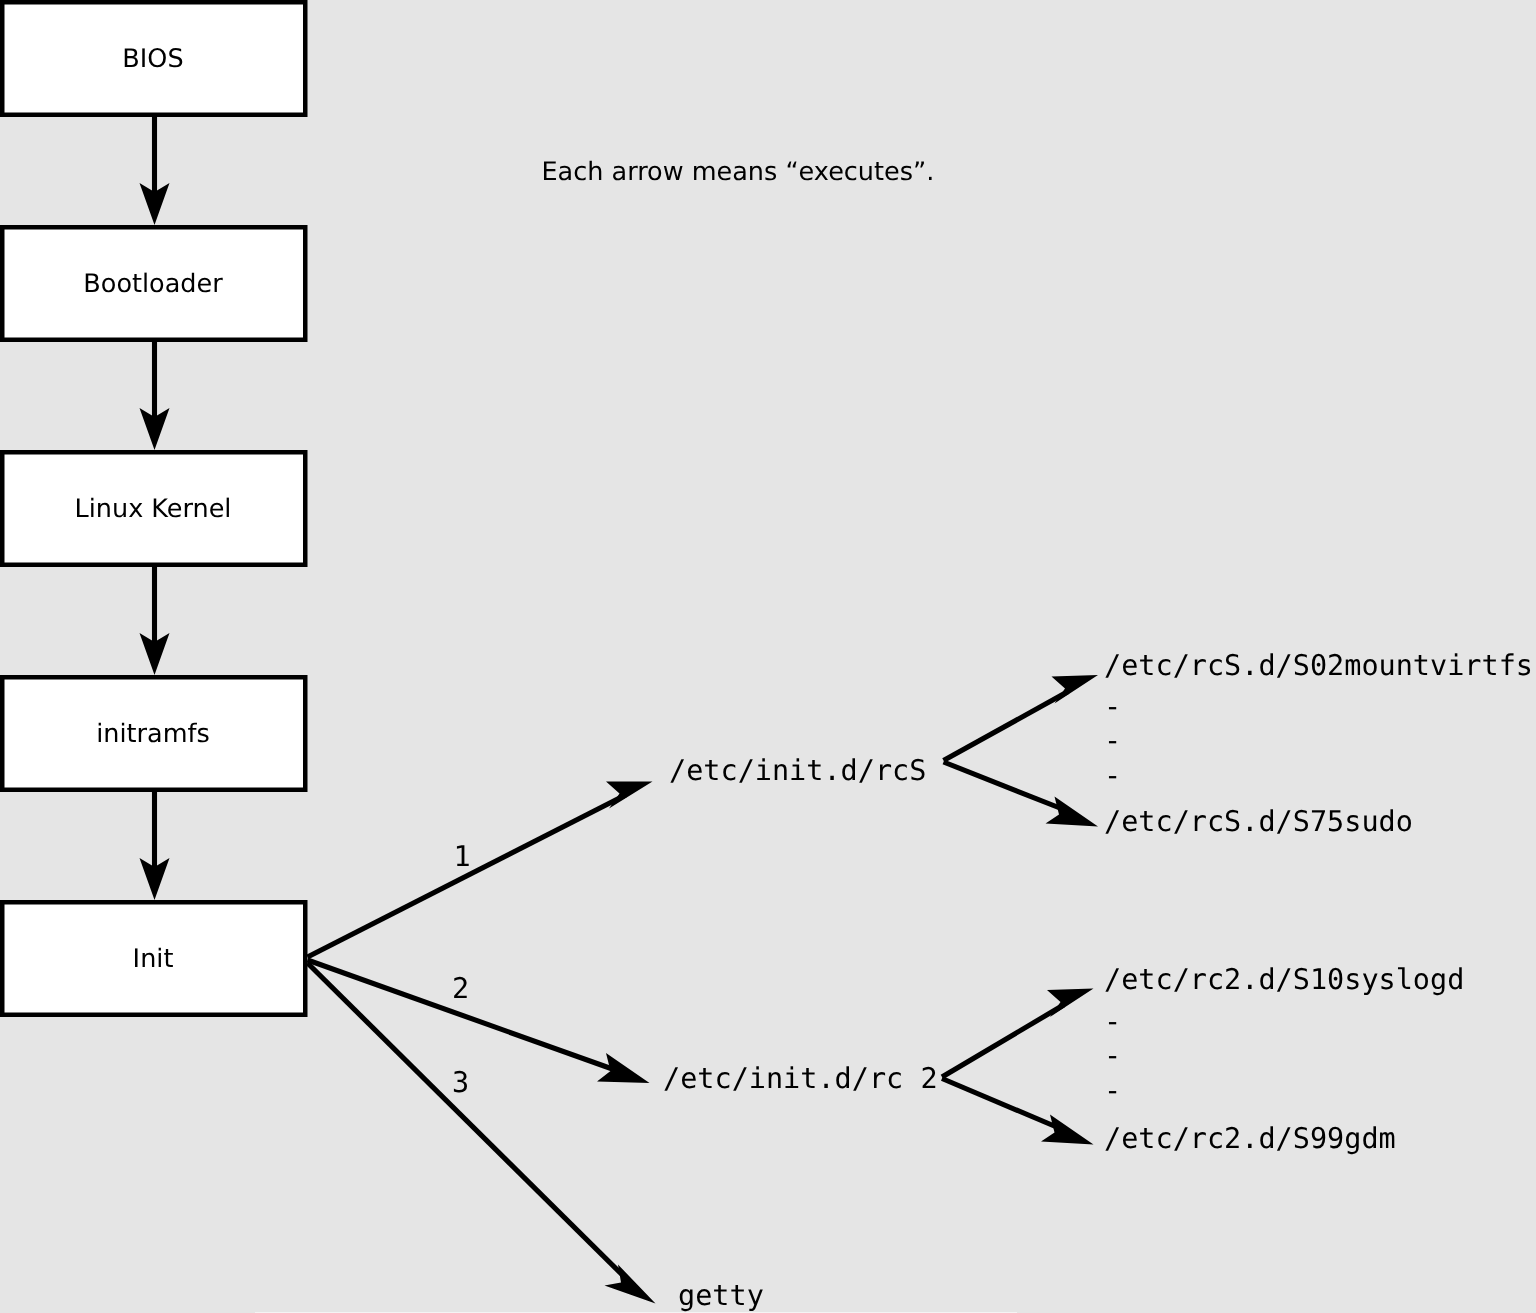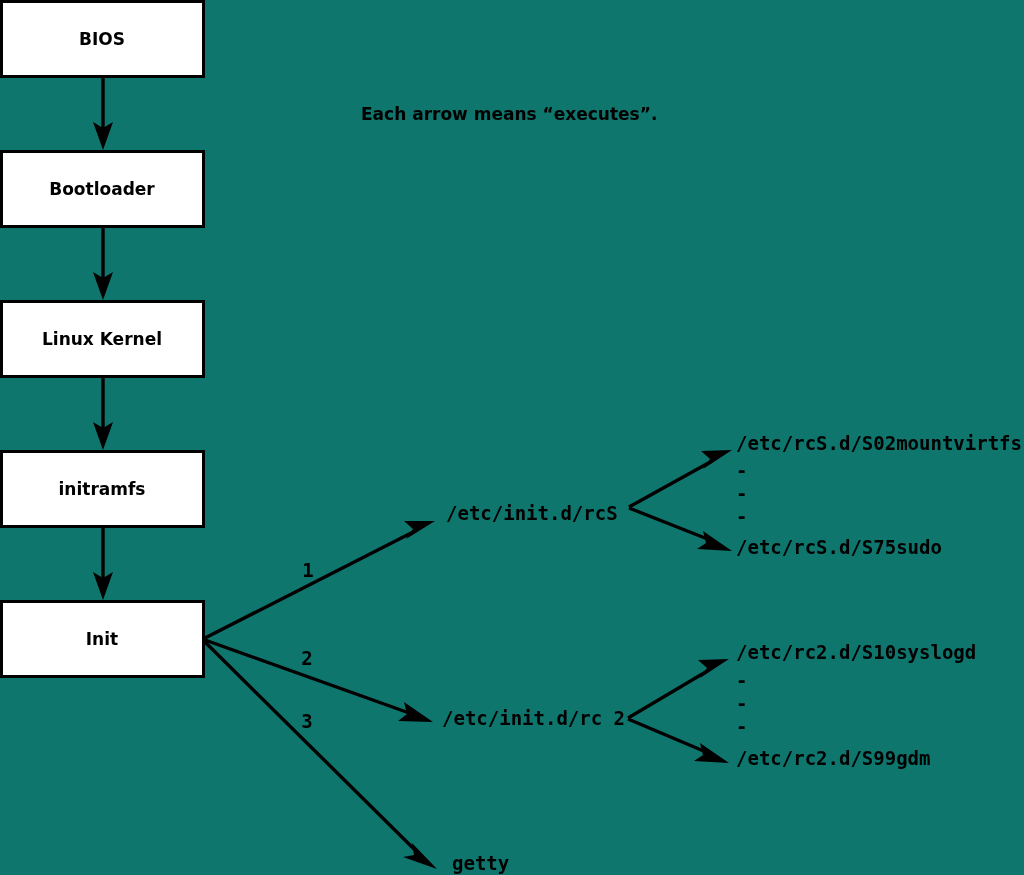--- a/index.html
+++ b/index.html
@@ -7,23 +7,22 @@
     padding: 0;
     background: #ffffff;
   }
   body {
     font-family: "DejaVu Sans", sans-serif;
   }
   #diagram-root {
     position: relative;
     width: 1024px;
     height: 875px;
-    background: #0f766e;
+    background: #e5e5e5;
     overflow: hidden;
-    font-weight: bold;
   }
   svg#boot-diagram {
     display: block;
     width: 1024px;
     height: 875px;
   }
   .box-rect {
     fill: #ffffff;
     stroke: #000000;
     stroke-width: 3;

